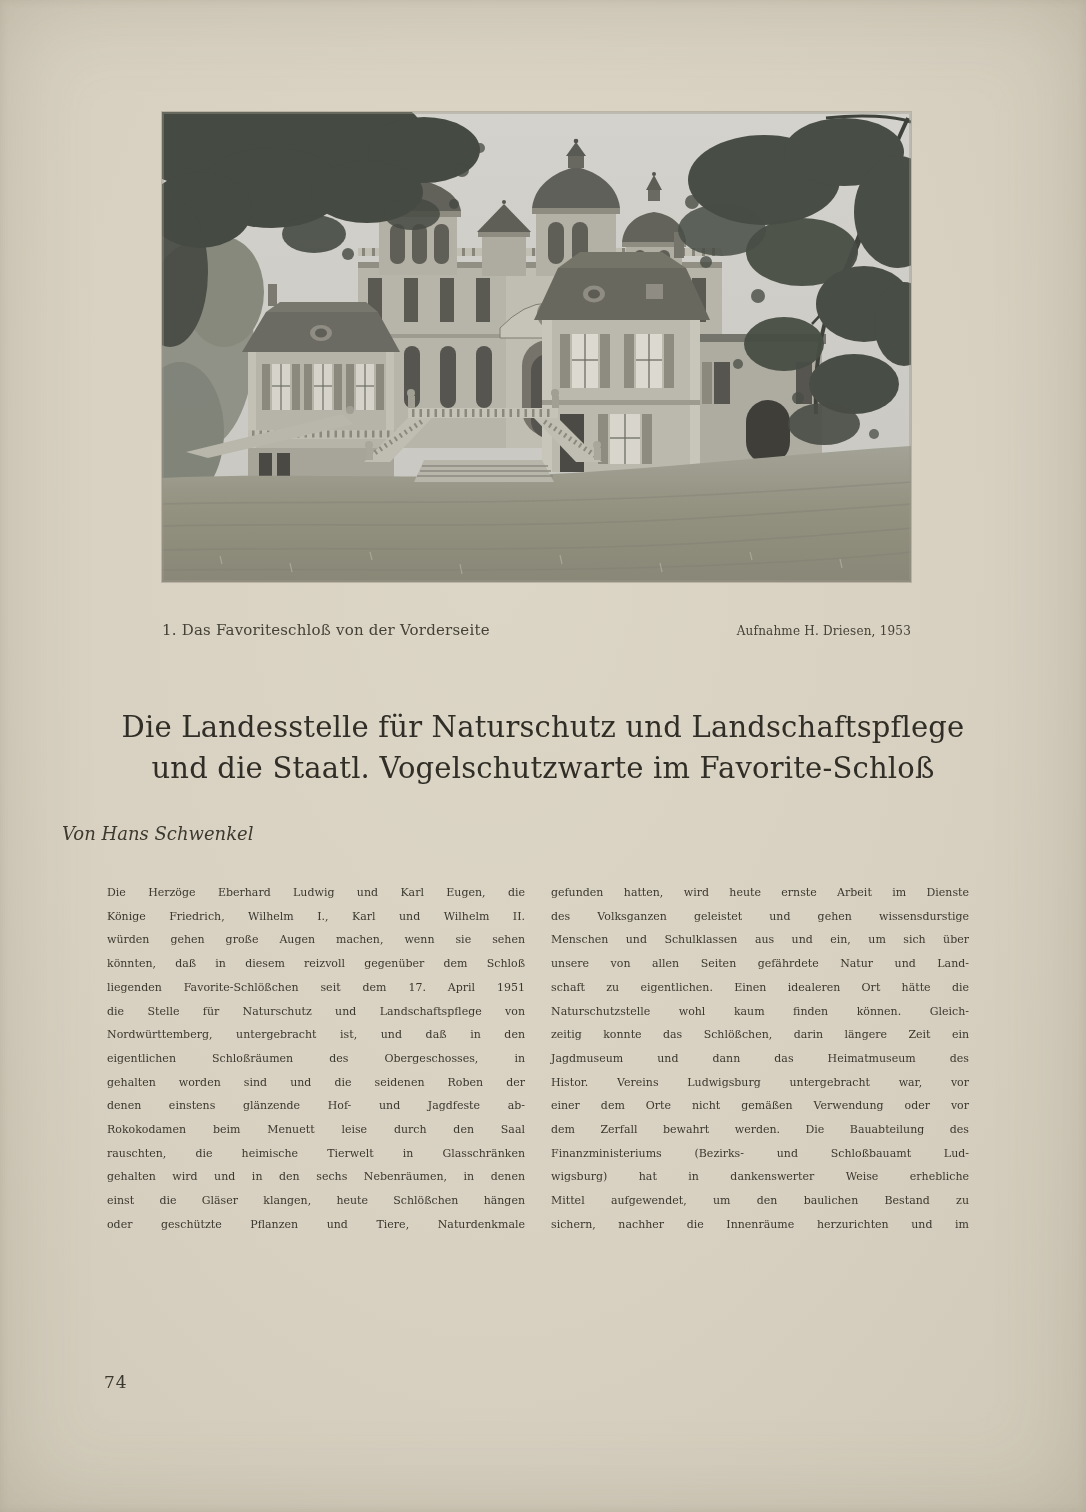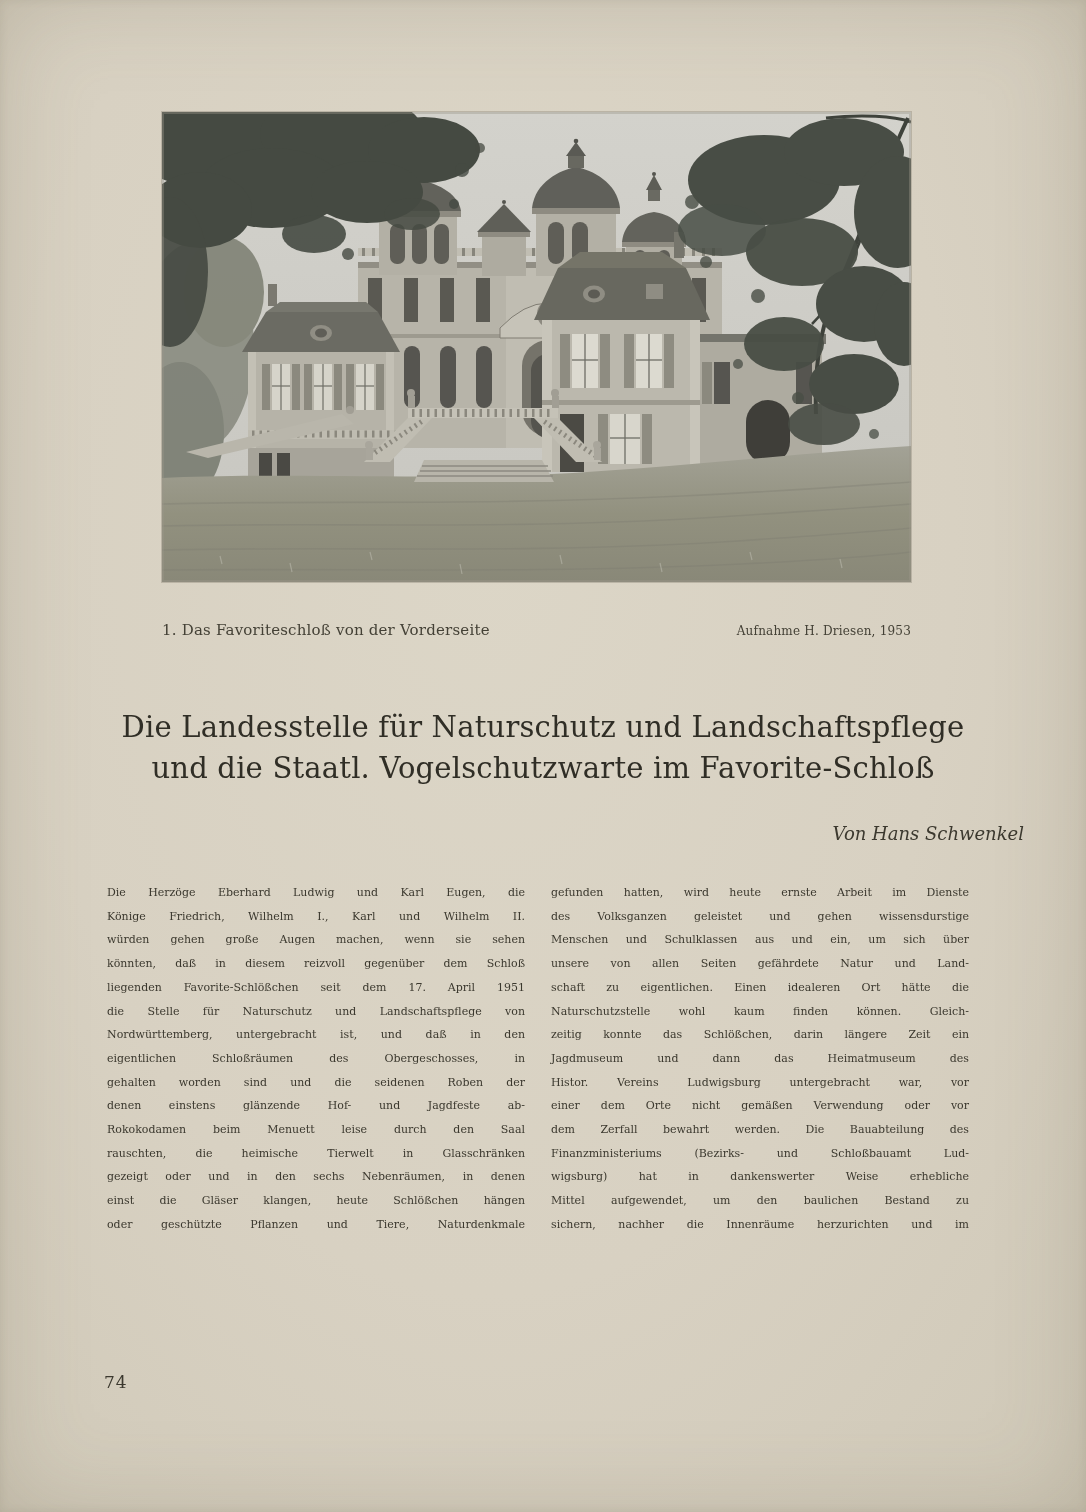--- a/index.html
+++ b/index.html
@@ -28,21 +28,21 @@
     font-size:15px;line-height:20px;color:#444136;letter-spacing:.2px;margin-top:25px;
   }
   .caption-credit{font-size:12px;}
   .title{
     position:absolute;left:62px;top:707px;width:962px;
     text-align:center;font-size:29px;line-height:41px;
     color:#302e26;letter-spacing:.2px;
   }
   .byline{
     position:absolute;left:62px;top:823px;width:962px;
-    text-align:right;font-style:italic;font-size:18px;color:#3c392f;
+    text-align:left;font-style:italic;font-size:18px;color:#3c392f;
   }
   .columns{
     position:absolute;left:107px;top:881px;width:862px;
     display:flex;column-gap:26px;
   }
   .col{flex:1 1 0;min-width:0;}
   .bodyline{
     font-size:11px;line-height:23.7px;
     text-align:justify;text-align-last:justify;
     color:#3b382e;white-space:nowrap0;
@@ -347,21 +347,21 @@
         <div class="bodyline">würden gehen große Augen machen, wenn sie sehen</div>
         <div class="bodyline">könnten, daß in diesem reizvoll gegenüber dem Schloß</div>
         <div class="bodyline">liegenden Favorite-Schlößchen seit dem 17. April 1951</div>
         <div class="bodyline">die Stelle für Naturschutz und Landschaftspflege von</div>
         <div class="bodyline">Nordwürttemberg, untergebracht ist, und daß in den</div>
         <div class="bodyline">eigentlichen Schloßräumen des Obergeschosses, in</div>
         <div class="bodyline">gehalten worden sind und die seidenen Roben der</div>
         <div class="bodyline">denen einstens glänzende Hof- und Jagdfeste ab-</div>
         <div class="bodyline">Rokokodamen beim Menuett leise durch den Saal</div>
         <div class="bodyline">rauschten, die heimische Tierwelt in Glasschränken</div>
-        <div class="bodyline">gezeigt oder und in den sechs Nebenräumen, in denen</div>
+        <div class="bodyline">gehalten wird und in den sechs Nebenräumen, in denen</div>
         <div class="bodyline">einst die Gläser klangen, heute Schlößchen hängen</div>
         <div class="bodyline">oder geschützte Pflanzen und Tiere, Naturdenkmale</div>
       </div>
     <div class="col">
         <div class="bodyline">gefunden hatten, wird heute ernste Arbeit im Dienste</div>
         <div class="bodyline">des Volksganzen geleistet und gehen wissensdurstige</div>
         <div class="bodyline">Menschen und Schulklassen aus und ein, um sich über</div>
         <div class="bodyline">unsere von allen Seiten gefährdete Natur und Land-</div>
         <div class="bodyline">schaft zu eigentlichen. Einen idealeren Ort hätte die</div>
         <div class="bodyline">Naturschutzstelle wohl kaum finden können. Gleich-</div>

